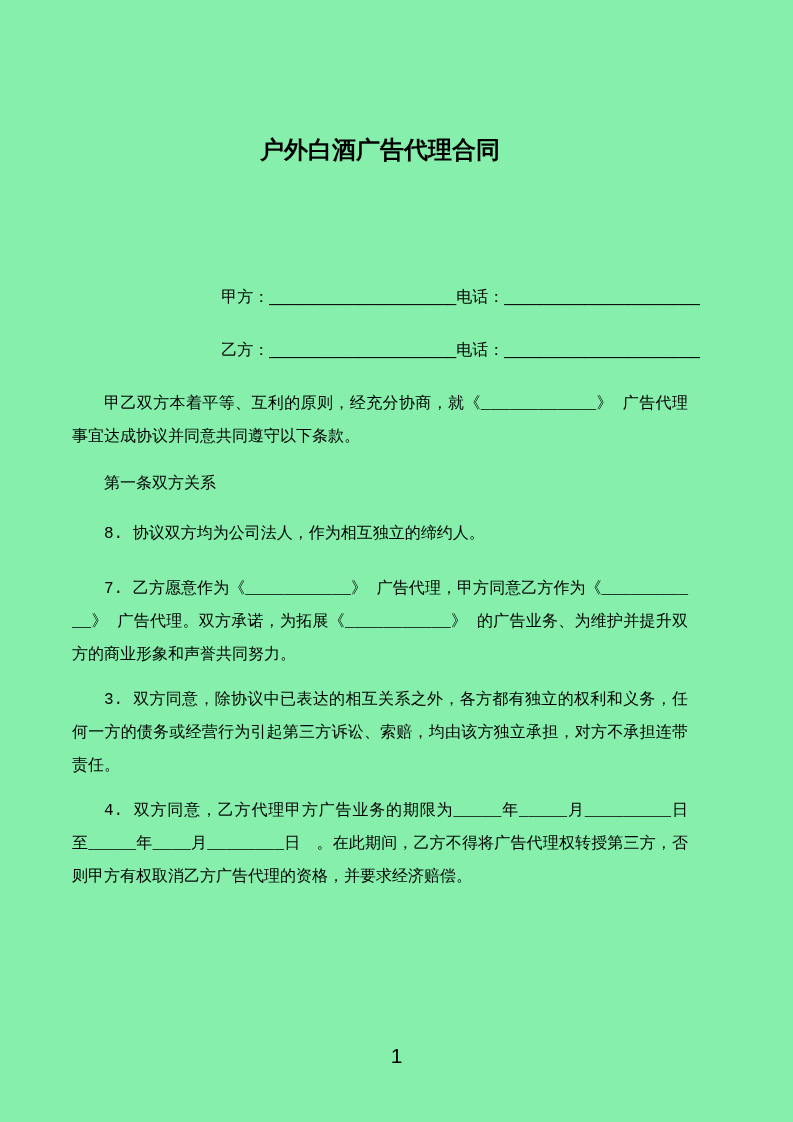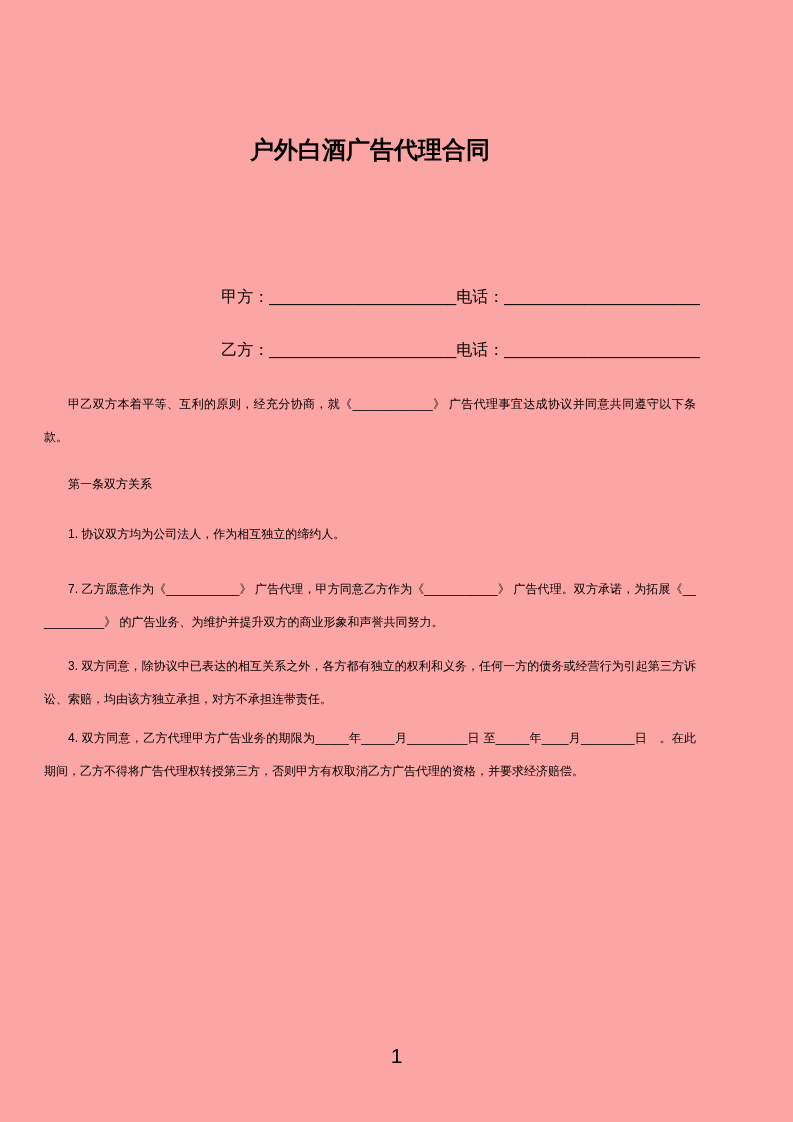--- a/index.html
+++ b/index.html
@@ -5,41 +5,42 @@
   html, body {
     margin: 0;
     padding: 0;
     background: #ffffff;
   }
   .page {
     position: relative;
     width: 793px;
     height: 1122px;
     margin: 0 auto;
-    background: #fca5a5;
+    background: #86efac;
     color: #000000;
     box-sizing: border-box;
-    padding: 132px 93px 0 40px;
+    padding: 132px 93px 0 60px;
     font-family: "Liberation Sans", "DejaVu Sans", sans-serif;
     overflow: hidden;
   }
   .doc-title {
     font-size: 24px;
     font-weight: bold;
     text-align: center;
     line-height: 36px;
     margin: 0 0 112px 0;
   }
   .para {
-    font-size: 12px;
+    font-size: 16px;
     line-height: 33px;
-    margin: 4px;
+    margin: 12px;
     text-align: justify;
     text-indent: 2em;
     word-break: break-all;
+    font-family: Liberation Mono, monospace;
   }
   .party-row {
     font-size: 16px;
     line-height: 33px;
     margin: 0 0 20px 0;
     text-indent: 2em;
     white-space: nowrap;
     text-align: right;
   }
   .party-row .blank { letter-spacing: 0; }
@@ -70,21 +71,21 @@
   <h1 class="doc-title">户外白酒广告代理合同</h1>
 
   <p class="party-row party-a"><span>甲方：</span><span class="blank">_____________________</span><span>电话：</span><span class="blank">______________________</span></p>
 
   <p class="party-row party-b"><span>乙方：</span><span class="blank">_____________________</span><span>电话：</span><span class="blank">______________________</span></p>
 
   <p class="para intro">甲乙双方本着平等、互利的原则，经充分协商，就《____________》 广告代理事宜达成协议并同意共同遵守以下条款。</p>
 
   <p class="para sec-head">第一条双方关系</p>
 
-  <p class="para clause-1">1. 协议双方均为公司法人，作为相互独立的缔约人。</p>
+  <p class="para clause-1">8. 协议双方均为公司法人，作为相互独立的缔约人。</p>
 
   <p class="para clause-2">7. 乙方愿意作为《___________》 广告代理，甲方同意乙方作为《___________》 广告代理。双方承诺，为拓展《___________》 的广告业务、为维护并提升双方的商业形象和声誉共同努力。</p>
 
   <p class="para clause-3">3. 双方同意，除协议中已表达的相互关系之外，各方都有独立的权利和义务，任何一方的债务或经营行为引起第三方诉讼、索赔，均由该方独立承担，对方不承担连带责任。</p>
 
   <p class="para clause-4">4. 双方同意，乙方代理甲方广告业务的期限为_____年_____月_________日 至_____年____月________日　。在此期间，乙方不得将广告代理权转授第三方，否则甲方有权取消乙方广告代理的资格，并要求经济赔偿。</p>
 
 
 
   <div class="page-footer">1</div>

